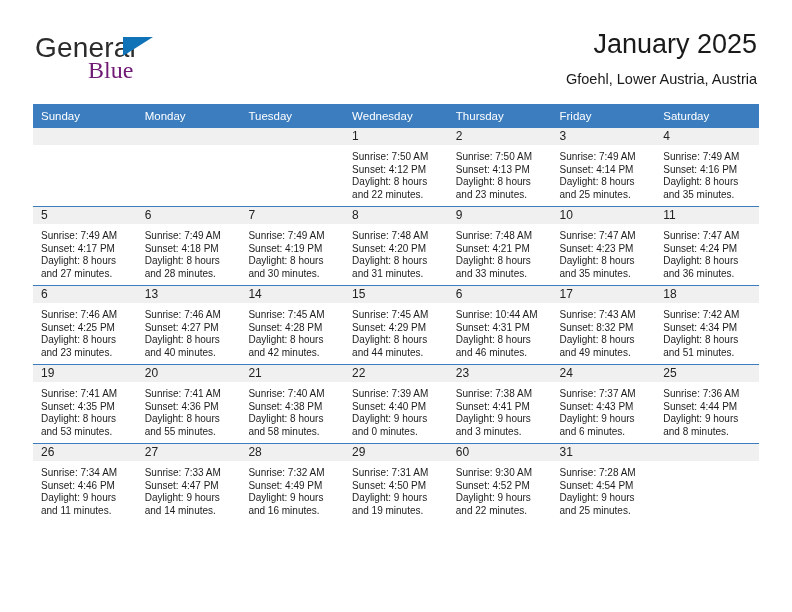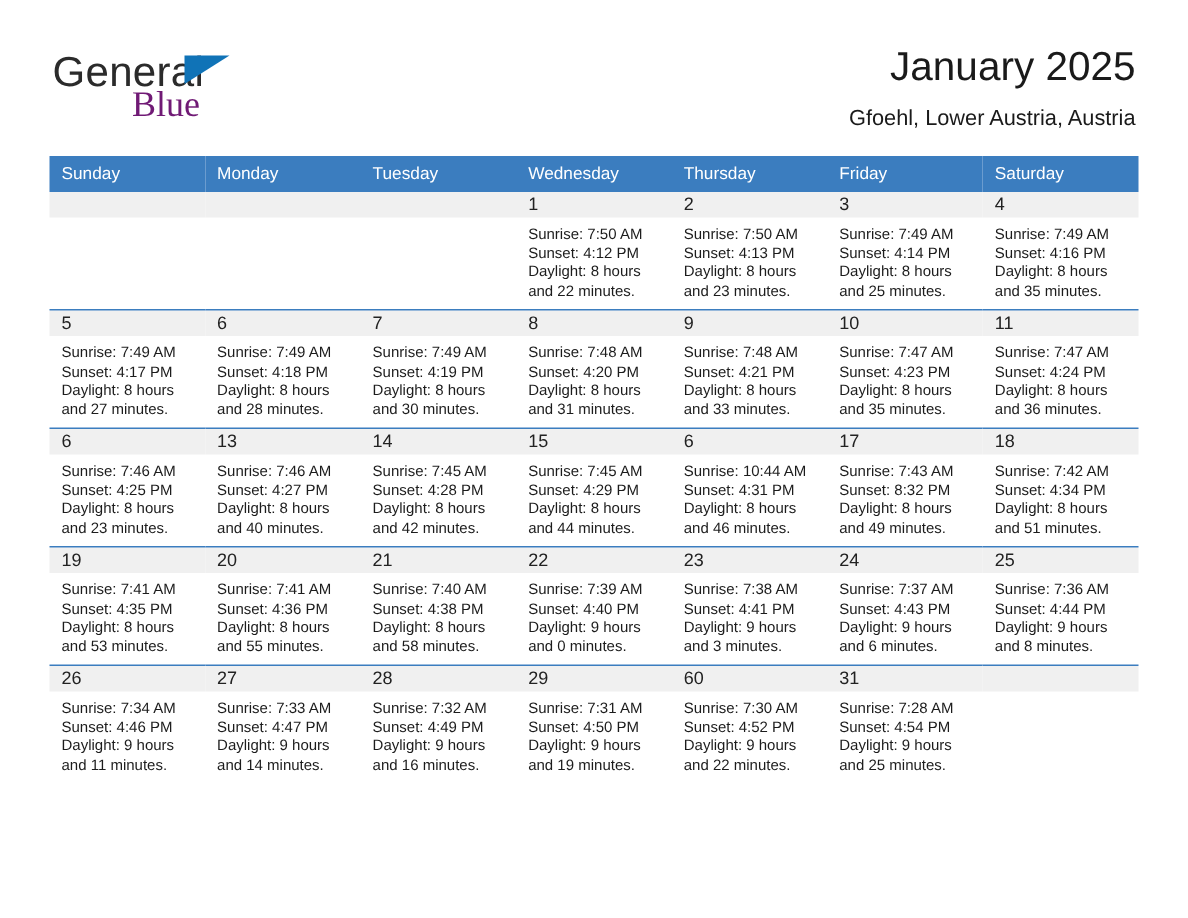--- a/index.html
+++ b/index.html
@@ -447,21 +447,21 @@
           <div class="cell-body">
             <div>Sunrise: 7:31 AM</div>
             <div>Sunset: 4:50 PM</div>
             <div>Daylight: 9 hours</div>
             <div>and 19 minutes.</div>
           </div>
         </td>
         <td>
           <div class="daynum-band">60</div>
           <div class="cell-body">
-            <div>Sunrise: 7:30 AM</div>
+            <div>Sunrise: 9:30 AM</div>
             <div>Sunset: 4:52 PM</div>
             <div>Daylight: 9 hours</div>
             <div>and 22 minutes.</div>
           </div>
         </td>
         <td>
           <div class="daynum-band">31</div>
           <div class="cell-body">
             <div>Sunrise: 7:28 AM</div>
             <div>Sunset: 4:54 PM</div>

